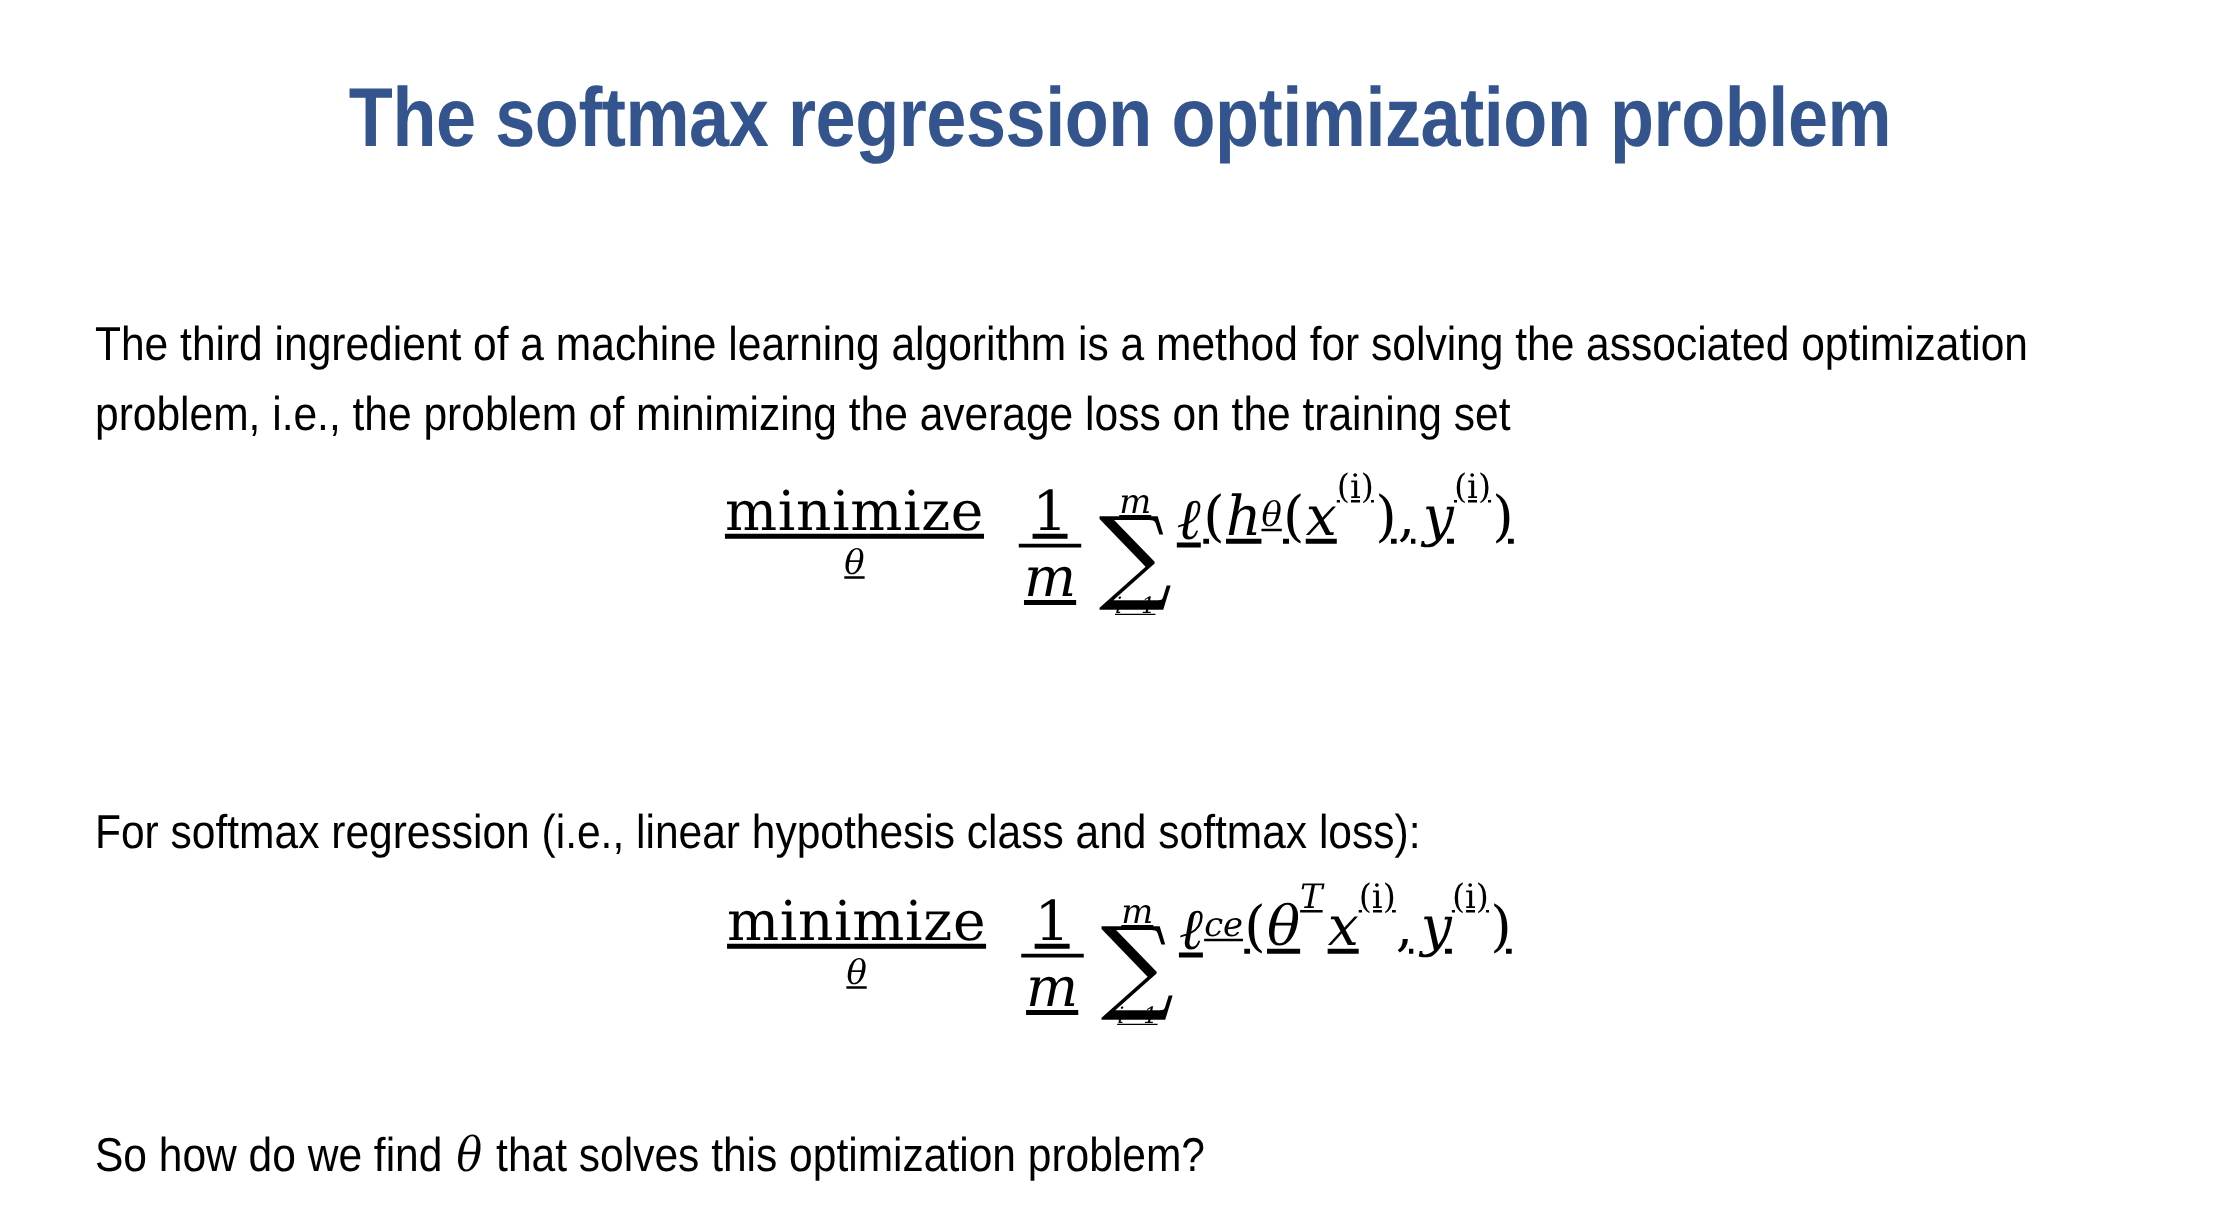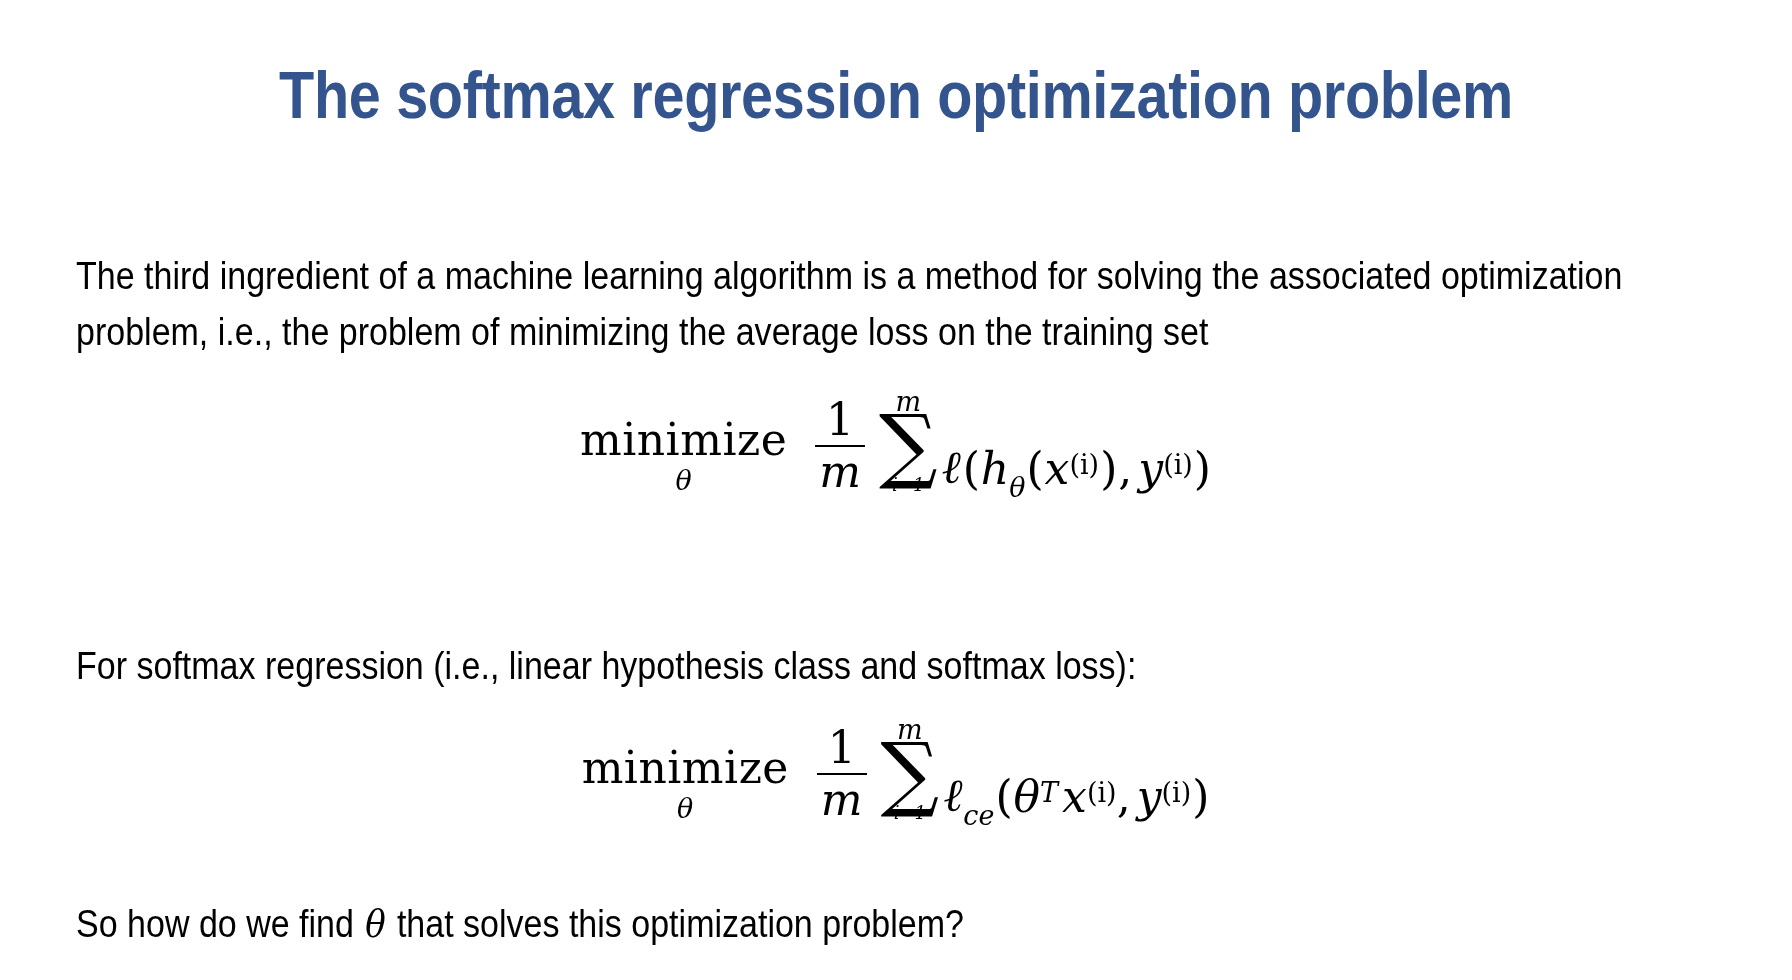--- a/index.html
+++ b/index.html
@@ -74,23 +74,24 @@
     justify-content: center;
     align-items: flex-start;
     font-family: "DejaVu Serif", "Liberation Serif", serif;
     color: #000;
   }
   #eq-avg-loss { top: 372px; }
   #eq-softmax  { top: 612px; }
 
   .mexpr {
     display: flex;
-    align-items: flex-end;
+    align-items: flex-start;
     font-size: 44px;
     white-space: nowrap;
+    text-decoration: underline;
   }
 
   
   .minimize-op {
     display: inline-flex;
     flex-direction: column;
     align-items: center;
     line-height: 1;
     margin-right: 20px;
   }

